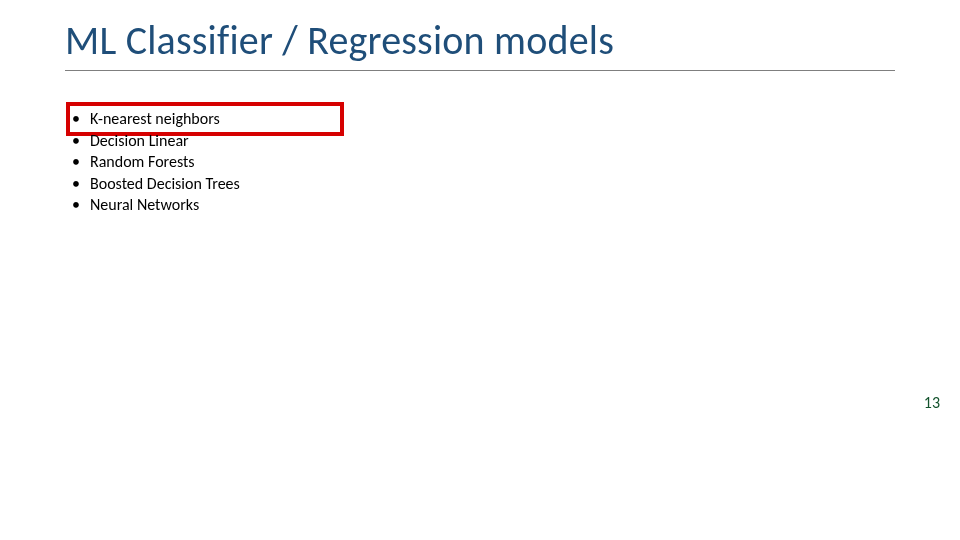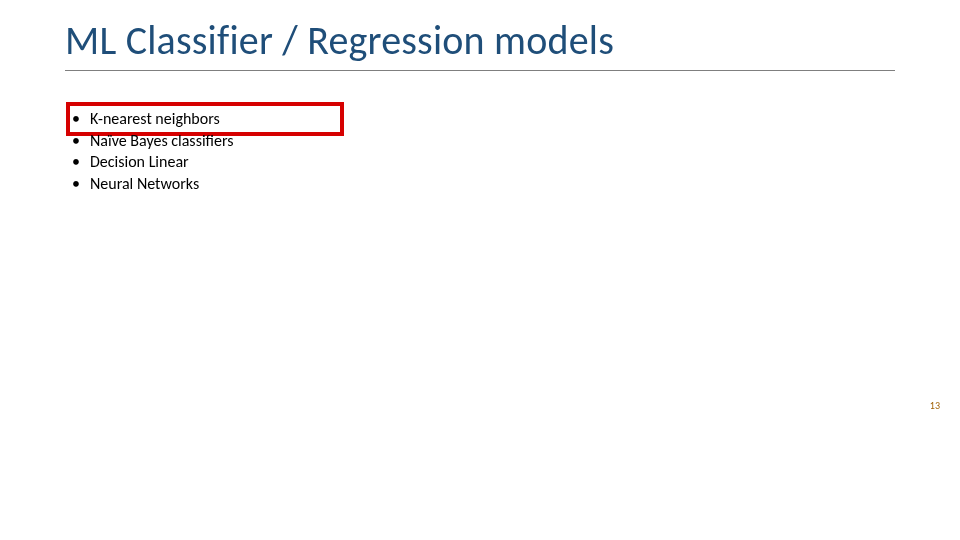--- a/index.html
+++ b/index.html
@@ -4,29 +4,30 @@
 <style>
   * { margin: 0; padding: 0; box-sizing: border-box; }
   html, body { width: 960px; height: 540px; background: #fff; font-family: Calibri, "Segoe UI", Arial, sans-serif; position: relative; overflow: hidden; }
   .slide { width: 960px; height: 428px; position: relative; border-radius: 8px; }
   .title { position: absolute; left: 65px; top: 16px; font-size: 40px; font-weight: 400; color: #1f4e79; font-family: "Calibri Light", Calibri, "Segoe UI", Arial, sans-serif; letter-spacing: 0.2px; }
   .title-underline { position: absolute; left: 65px; top: 70px; width: 830px; height: 0; border-bottom: 1px solid #7f7f7f; }
   .bullets { position: absolute; left: 72px; top: 108px; font-size: 16px; color: #000; line-height: 1.35; }
   .bullets li { list-style: none; position: relative; padding-left: 18px; }
   .bullets li::before { content: "•"; position: absolute; left: 0; top: 0; }
   .highlight-box { position: absolute; left: 66px; top: 102px; width: 278px; height: 34px; border: 4px solid #d60000; pointer-events: none; }
-  .page-number { position: absolute; right: 20px; bottom: 16px; font-size: 10px; color: #a16207; }
+  .page-number { position: absolute; right: 20px; bottom: 16px; font-size: 16px; color: #14532d; }
 </style>
 </head>
 <body>
 
 <div class="slide">
   <div class="title">ML Classifier / Regression models</div>
   <div class="title-underline"></div>
   <div class="highlight-box"></div>
   <ul class="bullets">
     <li>K-nearest neighbors</li>
-    <li>Naïve Bayes classifiers</li>
     <li>Decision Linear</li>
+    <li>Random Forests</li>
+    <li>Boosted Decision Trees</li>
     <li>Neural Networks</li>
   </ul>
   <div class="page-number">13</div>
 </div>
 
 </body></html>

